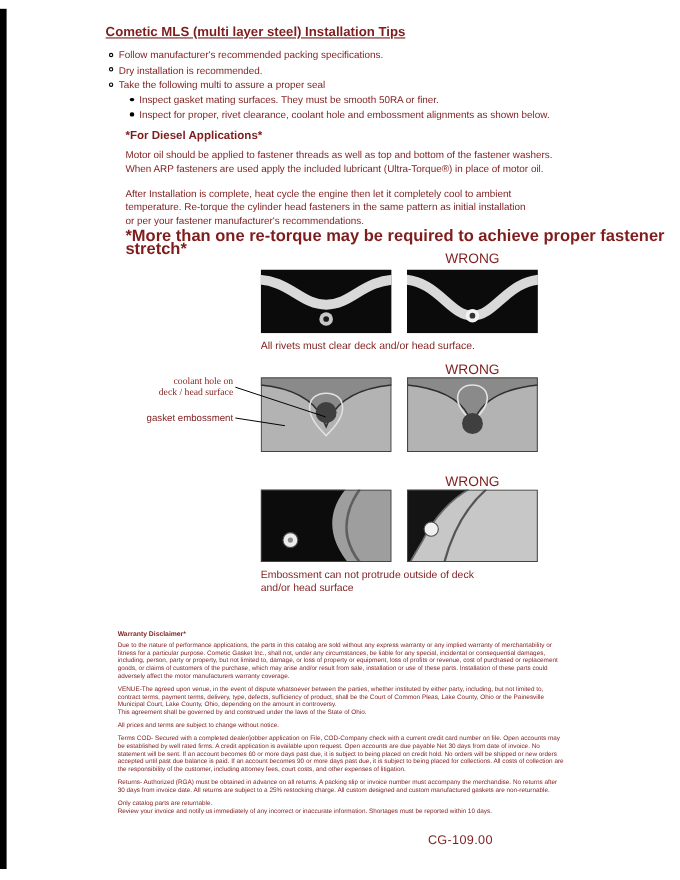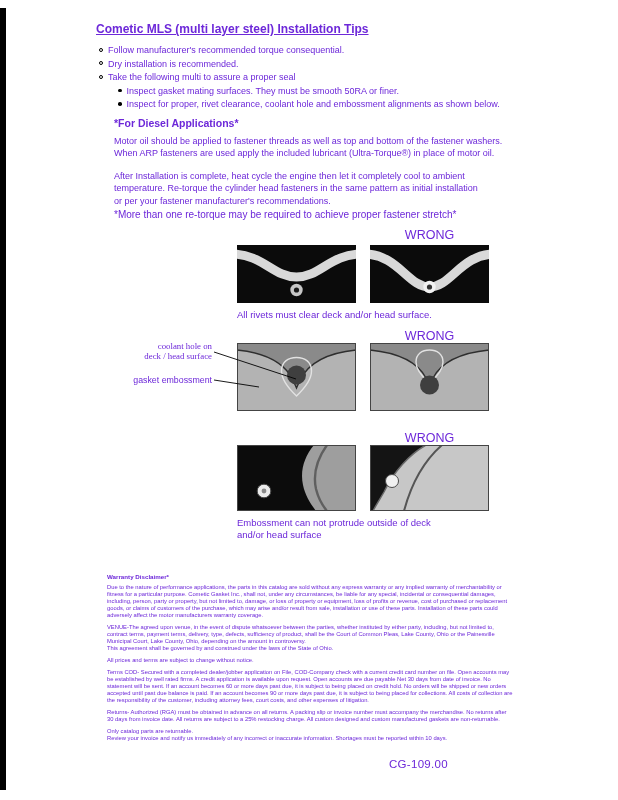--- a/index.html
+++ b/index.html
@@ -1,19 +1,19 @@
 <!DOCTYPE html>
 <html><head>
 <meta charset="utf-8">
 <style>
   * { margin:0; padding:0; box-sizing:border-box; }
   html,body { background:#fff; }
   .page {
     position:relative; width:618px; height:800px; background:#ffffff;
-    font-family:"Liberation Sans", sans-serif; color:#6d28d9; overflow:hidden;
+    font-family:"Liberation Sans", sans-serif; color:#7f1d1d; overflow:hidden;
   }
   .edge-bar { position:absolute; left:0; top:8px; width:6px; height:782px; background:#000; }
 
   .title {
     position:absolute; left:96px; top:22px;
     font-size:12px; font-weight:bold; text-decoration:underline; white-space:nowrap;
   }
 
   .tips { position:absolute; left:99px; top:45px; font-size:9px; }
   .tip-row { display:flex; align-items:flex-start; margin-bottom:3.6px; }
@@ -25,21 +25,21 @@
   .b-dot {
     width:3.5px; height:3.5px; background:#000; border-radius:50%;
     margin:3px 5px 0 0; flex:0 0 auto;
   }
   .tip-text { white-space:nowrap; }
 
   .diesel-heading { position:absolute; left:114px; top:117px; font-size:10.5px; font-weight:bold; }
   .para { position:absolute; left:114px; font-size:9px; line-height:12.4px; white-space:pre-line; }
   .para1 { top:135px; }
   .para2 { top:170px; }
-  .note  { top:209px; font-size:10px; }
+  .note  { top:209px; font-size:15px;font-weight:bold; }
 
   .col-label { position:absolute; width:119px; text-align:center; font-size:12.5px; }
   .lbl-left  { left:237px;margin-top:20px; }
   .lbl-right { left:370px; }
   .row1-lbl { top:228px; }
   .row2-lbl { top:329px; }
   .row3-lbl { top:431px; }
 
   .panel { position:absolute; width:119px; line-height:0; }
   .p-left  { left:237px; }
@@ -68,21 +68,21 @@
 <body>
 
 <div class="page">
   <div class="edge-bar"></div>
 
   <div class="title">Cometic MLS (multi layer steel) Installation Tips</div>
 
   <div class="tips">
     <div class="tip-row">
       <span class="b-circle"></span>
-      <span class="tip-text">Follow manufacturer's recommended torque consequential.</span>
+      <span class="tip-text">Follow manufacturer's recommended packing specifications.</span>
     </div>
     <div class="tip-row">
       <span class="b-circle"></span>
       <span class="tip-text">Dry installation is recommended.</span>
     </div>
     <div class="tip-row">
       <span class="b-circle"></span>
       <span class="tip-text">Take the following multi to assure a proper seal</span>
     </div>
     <div class="tip-row sub">

